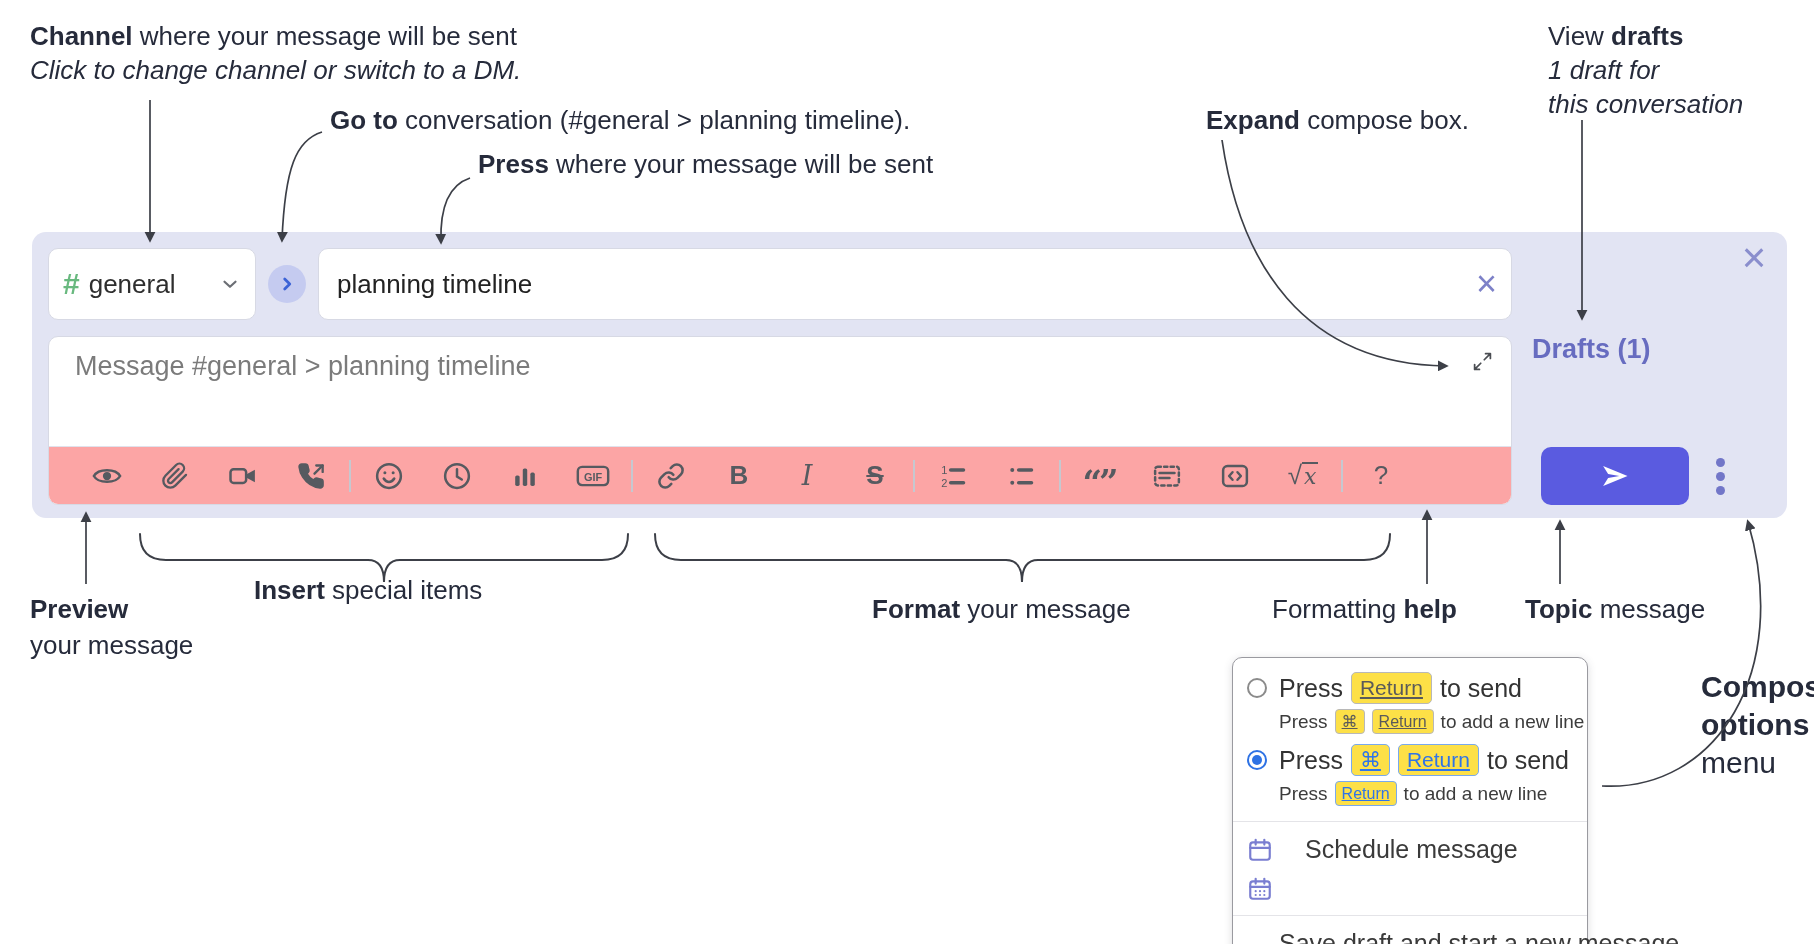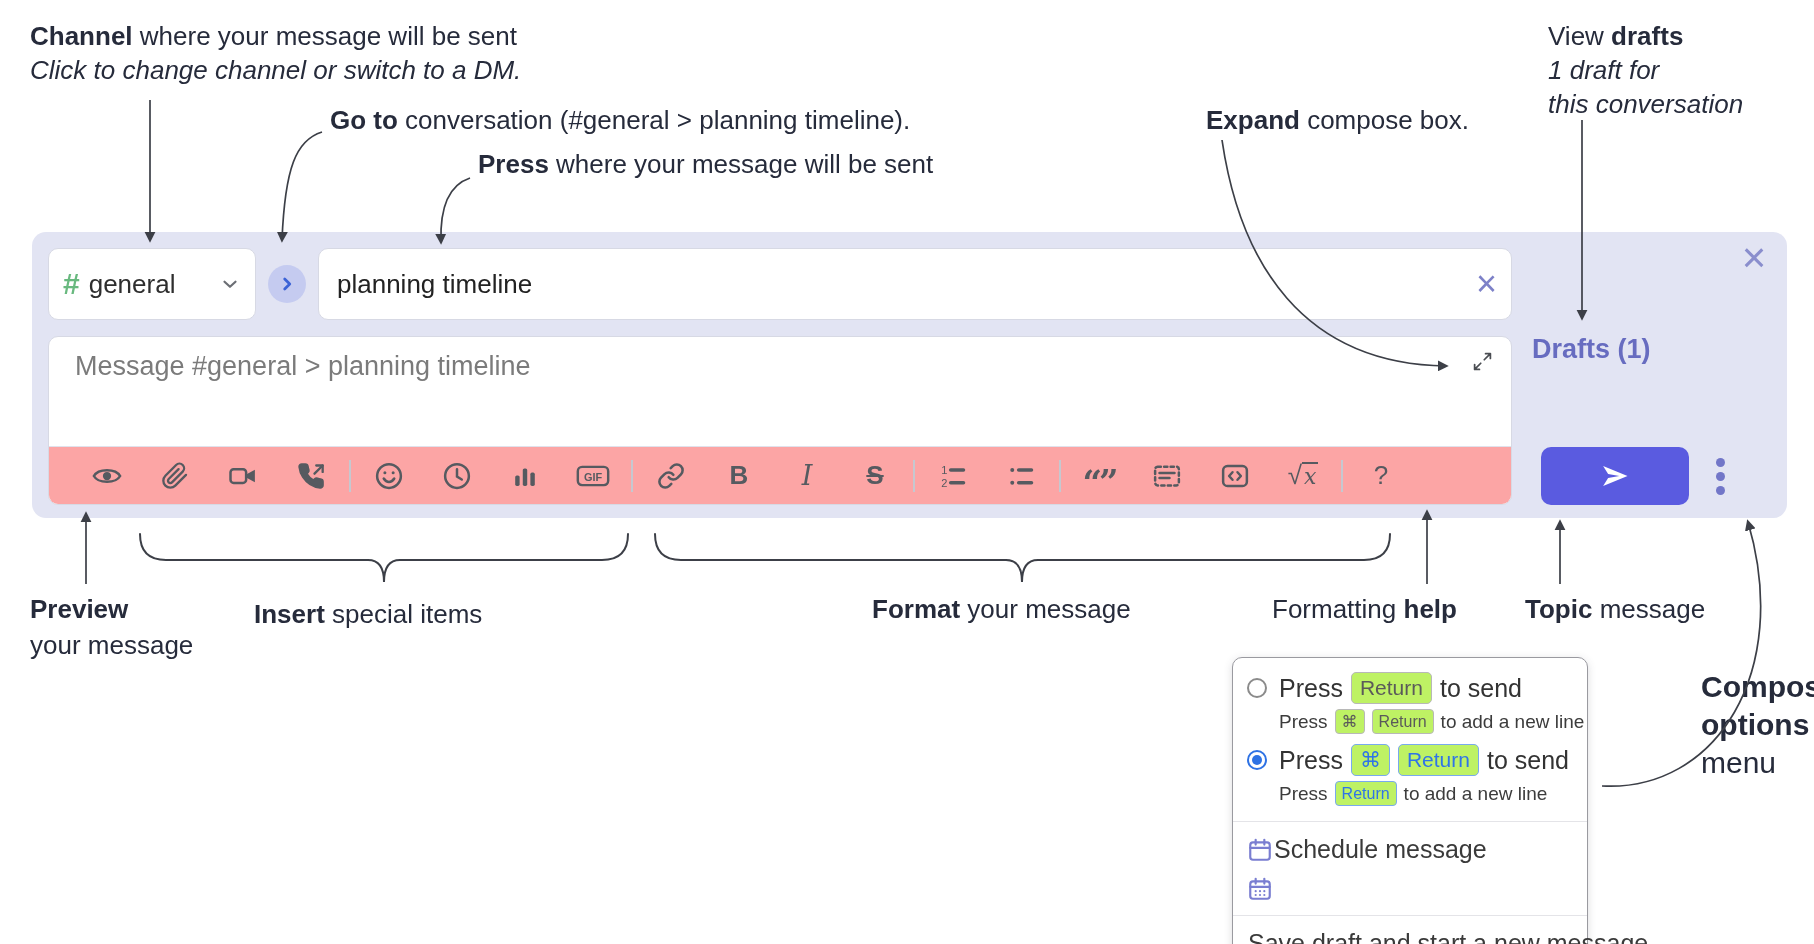--- a/index.html
+++ b/index.html
@@ -47,25 +47,25 @@
   .kebab i { width:9px; height:9px; border-radius:50%; background:#7276c8; }
 
   
   .popup { position:absolute; left:1232px; top:657px; width:356px; background:#fff; border:1.5px solid #9a9aa0; border-radius:10px; box-shadow:0 2px 8px rgba(60,60,80,.18); padding:12px 0 8px; }
   .opt { display:flex; align-items:center; gap:12px; padding:2px 14px; }
   .opt-main { font-size:25px; color:#333; display:flex; align-items:center; gap:8px; white-space:nowrap; }
   .opt-sub { padding:3px 14px 8px 46px; font-size:19px; color:#3c3c3c; display:flex; align-items:center; gap:7px; white-space:nowrap; }
   .radio { width:20px; height:20px; border-radius:50%; border:2px solid #8b8b8b; flex:0 0 auto; display:flex; align-items:center; justify-content:center; background:#fff; }
   .radio.sel { border-color:#2e72e4; }
   .radio.sel i { width:10px; height:10px; border-radius:50%; background:#2e72e4; display:block; }
-  .key { display:inline-block; border:1.5px solid #b8b8b8; border-radius:5px; padding:0 8px; line-height:30px; color:#5a5a5a; background:#bef264; font-size:21px; }
+  .key { display:inline-block; border:1.5px solid #b8b8b8; border-radius:5px; padding:0 8px; line-height:30px; color:#5a5a5a; background:#fde047; font-size:21px;text-decoration:underline; }
   .key.sm { line-height:23px; font-size:16px; padding:0 6px; border-radius:4px; }
   .key.blue { border-color:#79a9ee; color:#2f74e8; }
   .menu-div { height:0; border-top:1.5px solid #e4e4e8; margin:7px 0; }
-  .menu-item { display:flex; align-items:center; gap:1px; padding:6px 14px; font-size:25px; color:#3a3a3a; cursor:pointer; white-space:nowrap; }
+  .menu-item { display:flex; align-items:center; gap:32px; padding:6px 14px; font-size:25px; color:#3a3a3a; cursor:pointer; white-space:nowrap; }
 
   svg.overlay { position:absolute; left:0; top:0; pointer-events:none; }
 </style>
 </head>
 <body>
 
 <div class="canvas">
 
   <div class="note" style="left:30px; top:20px;">
     <b>Channel</b><span> where your message will be sent</span>
@@ -249,21 +249,21 @@
     <div class="kebab">
         <i></i>
         <i></i>
         <i></i>
       </div>
   </div>
 
   <div class="note" style="left:30px; top:593px;"><b>Preview</b></div>
   <div class="note" style="left:30px; top:629px;">your message</div>
 
-  <div class="note" style="left:254px; top:598px;">
+  <div class="note" style="left:254px; top:574px;">
     <b>Insert</b><span> special items</span>
   </div>
 
   <div class="note" style="left:872px; top:593px;">
     <b>Format</b><span> your message</span>
   </div>
 
   <div class="note" style="left:1272px; top:593px;">
     <span>Formatting </span><b>help</b>
   </div>

